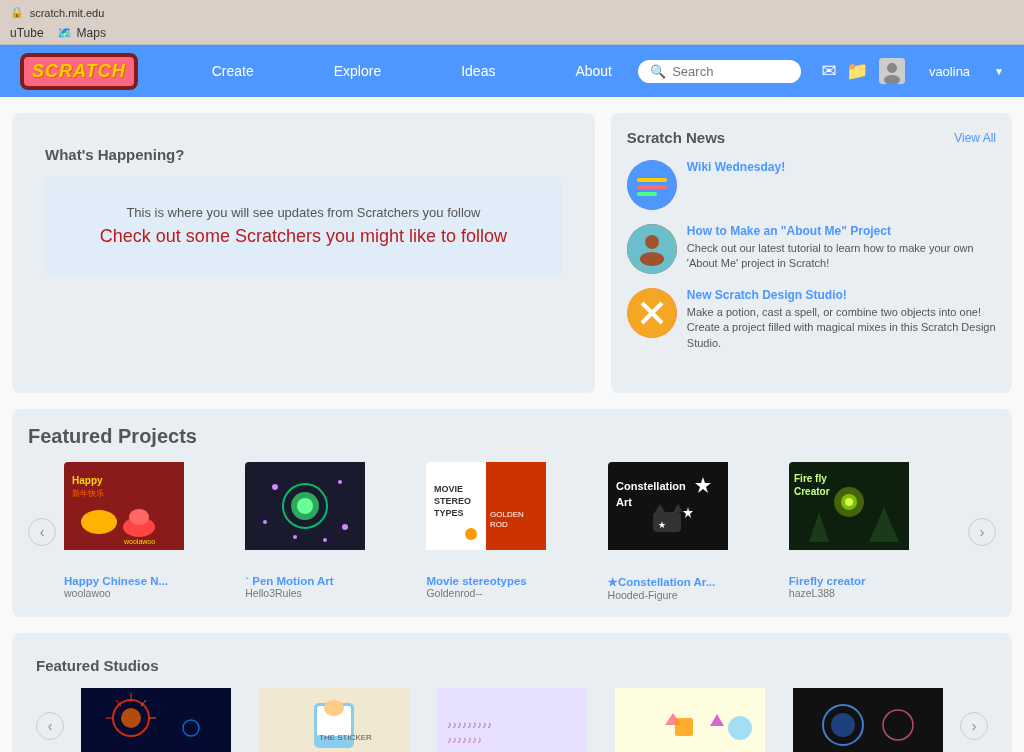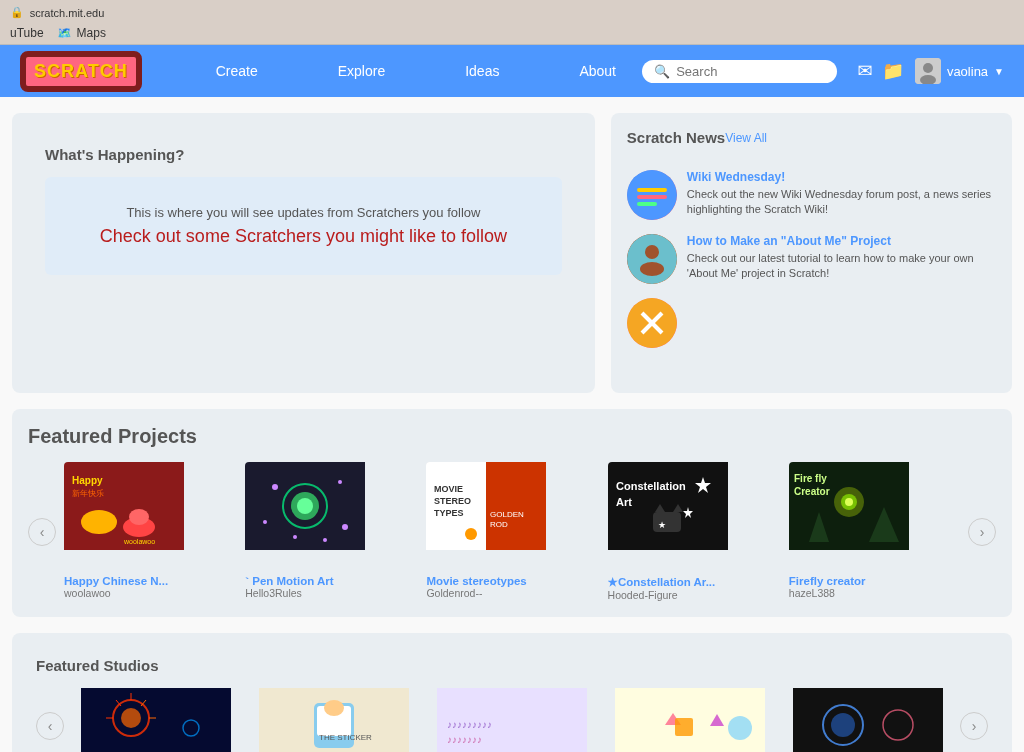--- a/index.html
+++ b/index.html
@@ -7,44 +7,44 @@
 
     
     .browser-chrome { background: #d9cfc7; padding: 6px 10px 0; border-bottom: 1px solid #bbb; }
     .address-bar { display: flex; align-items: center; gap: 6px; font-size: 12px; color: #333; margin-bottom: 4px; }
     .address-bar span { font-size: 11px; }
     .bookmarks-bar { display: flex; gap: 14px; font-size: 12px; padding: 3px 0 4px; color: #333; }
     .bookmarks-bar a { color: #333; text-decoration: none; display: flex; gap: 4px; }
 
     
     .scratch-nav { background: #4d97ff; padding: 0 20px; display: flex; align-items: center; height: 52px; gap: 20px; }
-    .scratch-logo { background: #ff6680; border-radius: 8px; padding: 4px 8px; font-weight: 900; font-size: 18px; color: #fff; letter-spacing: 1px; border: 6px solid #7f1d1d; display: flex; align-items: center; }
+    .scratch-logo { background: #ff6680; border-radius: 8px; padding: 4px 8px; font-weight: 900; font-size: 18px; color: #fff; font-style: italic; letter-spacing: 1px; border: 4px solid #7f1d1d; display: flex; align-items: center; }
     .scratch-logo span { color: #ffcc00; text-shadow: 1px 1px 0 #cc6600; }
     .nav-link { color: #fff; text-decoration: none; font-size: 14px; font-weight: 500; padding: 4px 6px; margin-left: 48px; }
     .search-bar { display: flex; align-items: center; background: #fff; border-radius: 20px; padding: 4px 12px; gap: 6px; flex: 1; max-width: 220px; }
     .search-bar input { border: none; outline: none; font-size: 13px; width: 100%; color: #aaa; }
     .nav-right { display: flex; align-items: center; gap: 10px; margin-left: auto; }
     .nav-icon { color: #fff; font-size: 18px; cursor: pointer; }
-    .user-badge { display: flex; align-items: center; gap: 6px; color: #fff; font-size: 13px; cursor: pointer; }
+    .user-badge { display: flex; align-items: center; gap: 24px; color: #fff; font-size: 13px; cursor: pointer; }
     .user-avatar { width: 26px; height: 26px; background: #ccc; border-radius: 4px; display: flex; align-items: center; justify-content: center; font-size: 10px; overflow: hidden; }
     .user-avatar svg { width: 26px; height: 26px; }
 
     
     .main-content { max-width: 1024px; margin: 0 auto; padding: 16px 12px; display: flex; gap: 16px; }
 
     
     .whats-happening { flex: 1.4; background: #e9eef2; border-radius: 8px; padding: 33px; min-height: 280px; }
     .whats-happening h2 { font-size: 15px; color: #555; font-weight: 600; margin-bottom: 14px; }
     .activity-box { background: #e0ecf8; border-radius: 6px; padding: 28px 16px; text-align: center; }
     .activity-box p { color: #555; font-size: 13px; margin-bottom: 6px; }
     .activity-box a { color: #b91c1c; text-decoration: none; font-size: 18px; }
 
     
     .scratch-news { flex: 1; background: #e9eef2; border-radius: 8px; padding: 16px; }
-    .news-header { display: flex; align-items: center; margin-bottom: 24px; }
+    .news-header { display: flex; justify-content: space-between; align-items: center; margin-bottom: 14px; }
     .news-header h2 { font-size: 15px; color: #555; font-weight: 600; }
     .view-all { color: #4d97ff; text-decoration: none; font-size: 12px; }
     .news-item { display: flex; gap: 10px; margin-bottom: 14px; align-items: flex-start; }
     .news-thumb { width: 50px; height: 50px; border-radius: 50%; flex-shrink: 0; overflow: hidden; display: flex; align-items: center; justify-content: center; }
     .news-text h4 { color: #4d97ff; font-size: 12px; font-weight: 600; margin-bottom: 3px; }
     .news-text p { font-size: 11px; color: #555; line-height: 1.4; }
 
     
     .featured-section { background: #e9eef2; border-radius: 8px; padding: 16px; margin: 0 12px 16px; }
     .featured-section h2 { font-size: 20px; color: #555; font-weight: 600; margin-bottom: 14px; }
@@ -140,21 +140,20 @@
         <div class="news-thumb thumb-wiki">
           <svg width="50" height="50" viewBox="0 0 50 50">
             <circle cx="25" cy="25" r="25" fill="#4d97ff"></circle>
             <rect x="10" y="18" width="30" height="4" rx="2" fill="#ffcc00"></rect>
             <rect x="10" y="25" width="30" height="4" rx="2" fill="#ff6680"></rect>
             <rect x="10" y="32" width="20" height="4" rx="2" fill="#4dff88"></rect>
           </svg>
         </div>
         <div class="news-text">
           <h4>Wiki Wednesday!</h4>
-          <p>Check out the new Wiki Wednesday forum post, a news series highlighting the Scratch Wiki!</p>
         </div>
       </div>
 
       <div class="news-item">
         <div class="news-thumb thumb-about">
           <svg width="50" height="50" viewBox="0 0 50 50">
             <circle cx="25" cy="25" r="25" fill="#6bbfcc"></circle>
             <circle cx="25" cy="18" r="7" fill="#a0522d"></circle>
             <ellipse cx="25" cy="35" rx="12" ry="7" fill="#a0522d"></ellipse>
           </svg>
@@ -165,20 +164,24 @@
         </div>
       </div>
 
       <div class="news-item">
         <div class="news-thumb thumb-design">
           <svg width="50" height="50" viewBox="0 0 50 50">
             <circle cx="25" cy="25" r="25" fill="#f5a623"></circle>
             <line x1="15" y1="15" x2="35" y2="35" stroke="#fff" stroke-width="4"></line>
             <line x1="35" y1="15" x2="15" y2="35" stroke="#fff" stroke-width="4"></line>
           </svg>
+        </div>
+        <div class="news-text">
+          <h4>New Scratch Design Studio!</h4>
+          <p>Make a potion, cast a spell, or combine two objects into one! Create a project filled with magical mixes in this Scratch Design Studio.</p>
         </div>
       </div>
     </div>
   </div>
 
   <div class="featured-section">
     <h2>Featured Projects</h2>
     <div class="projects-carousel">
       <button class="carousel-btn">‹</button>
       <div class="projects-list">

